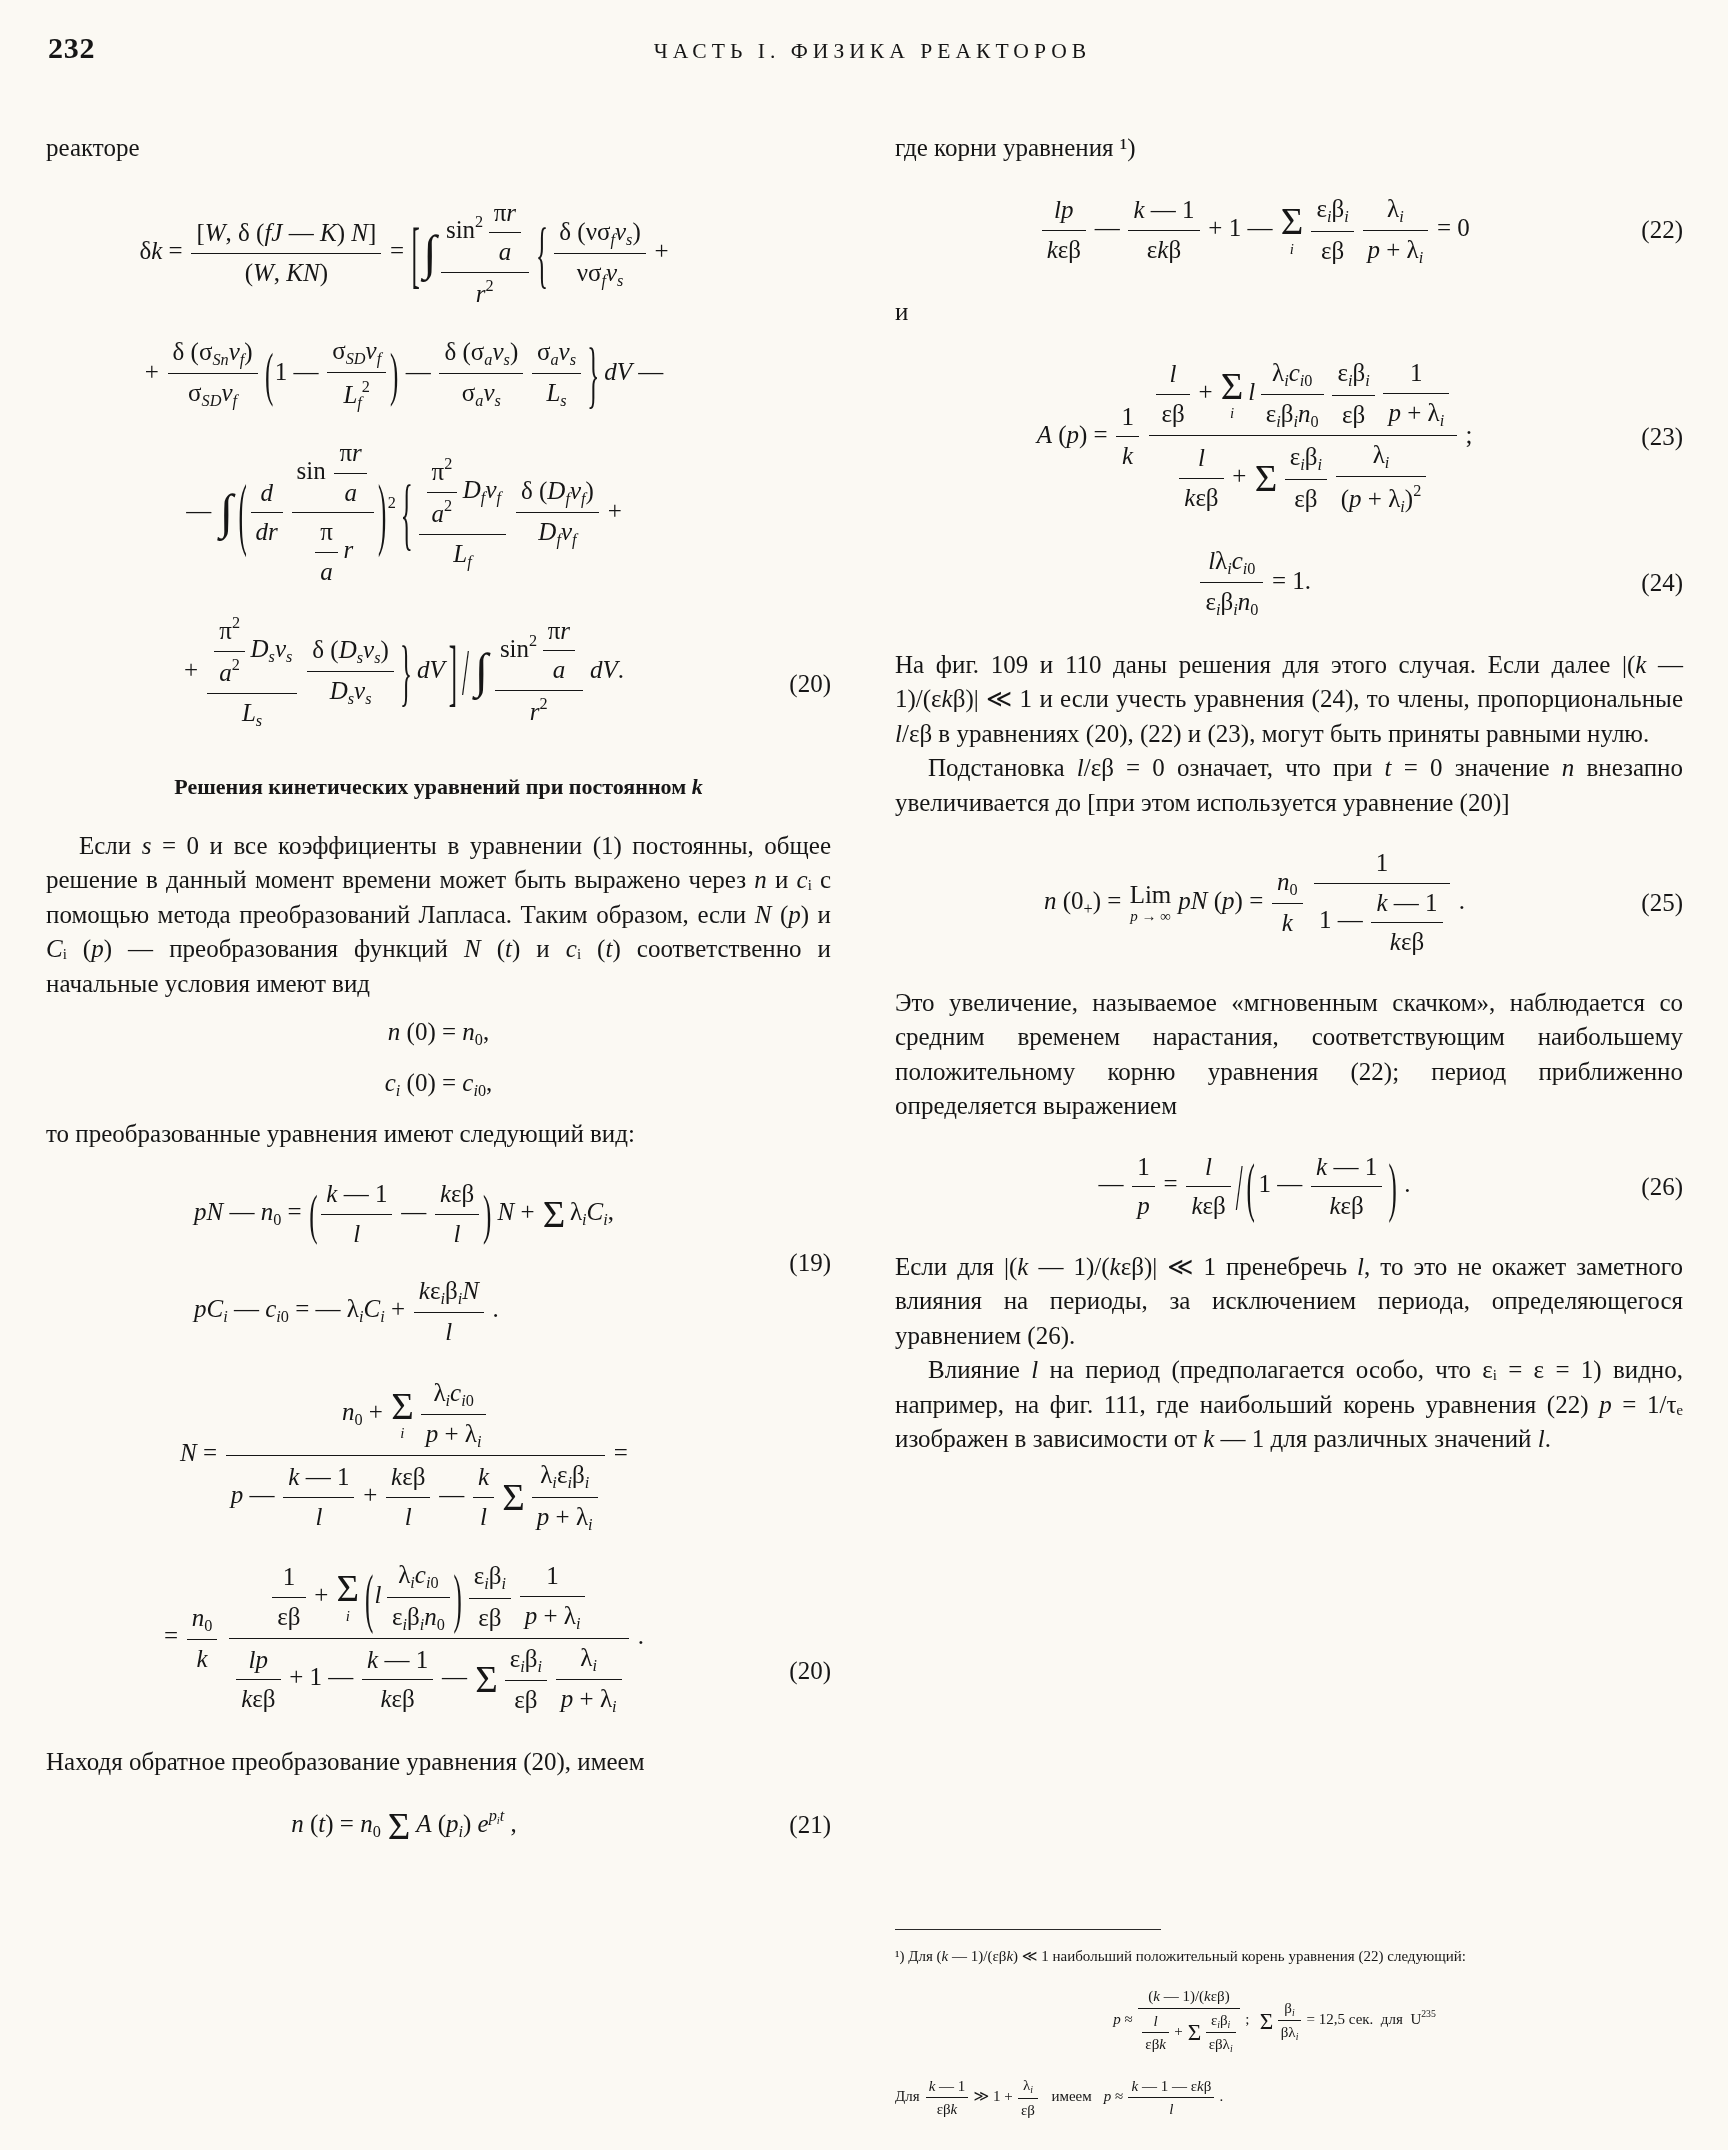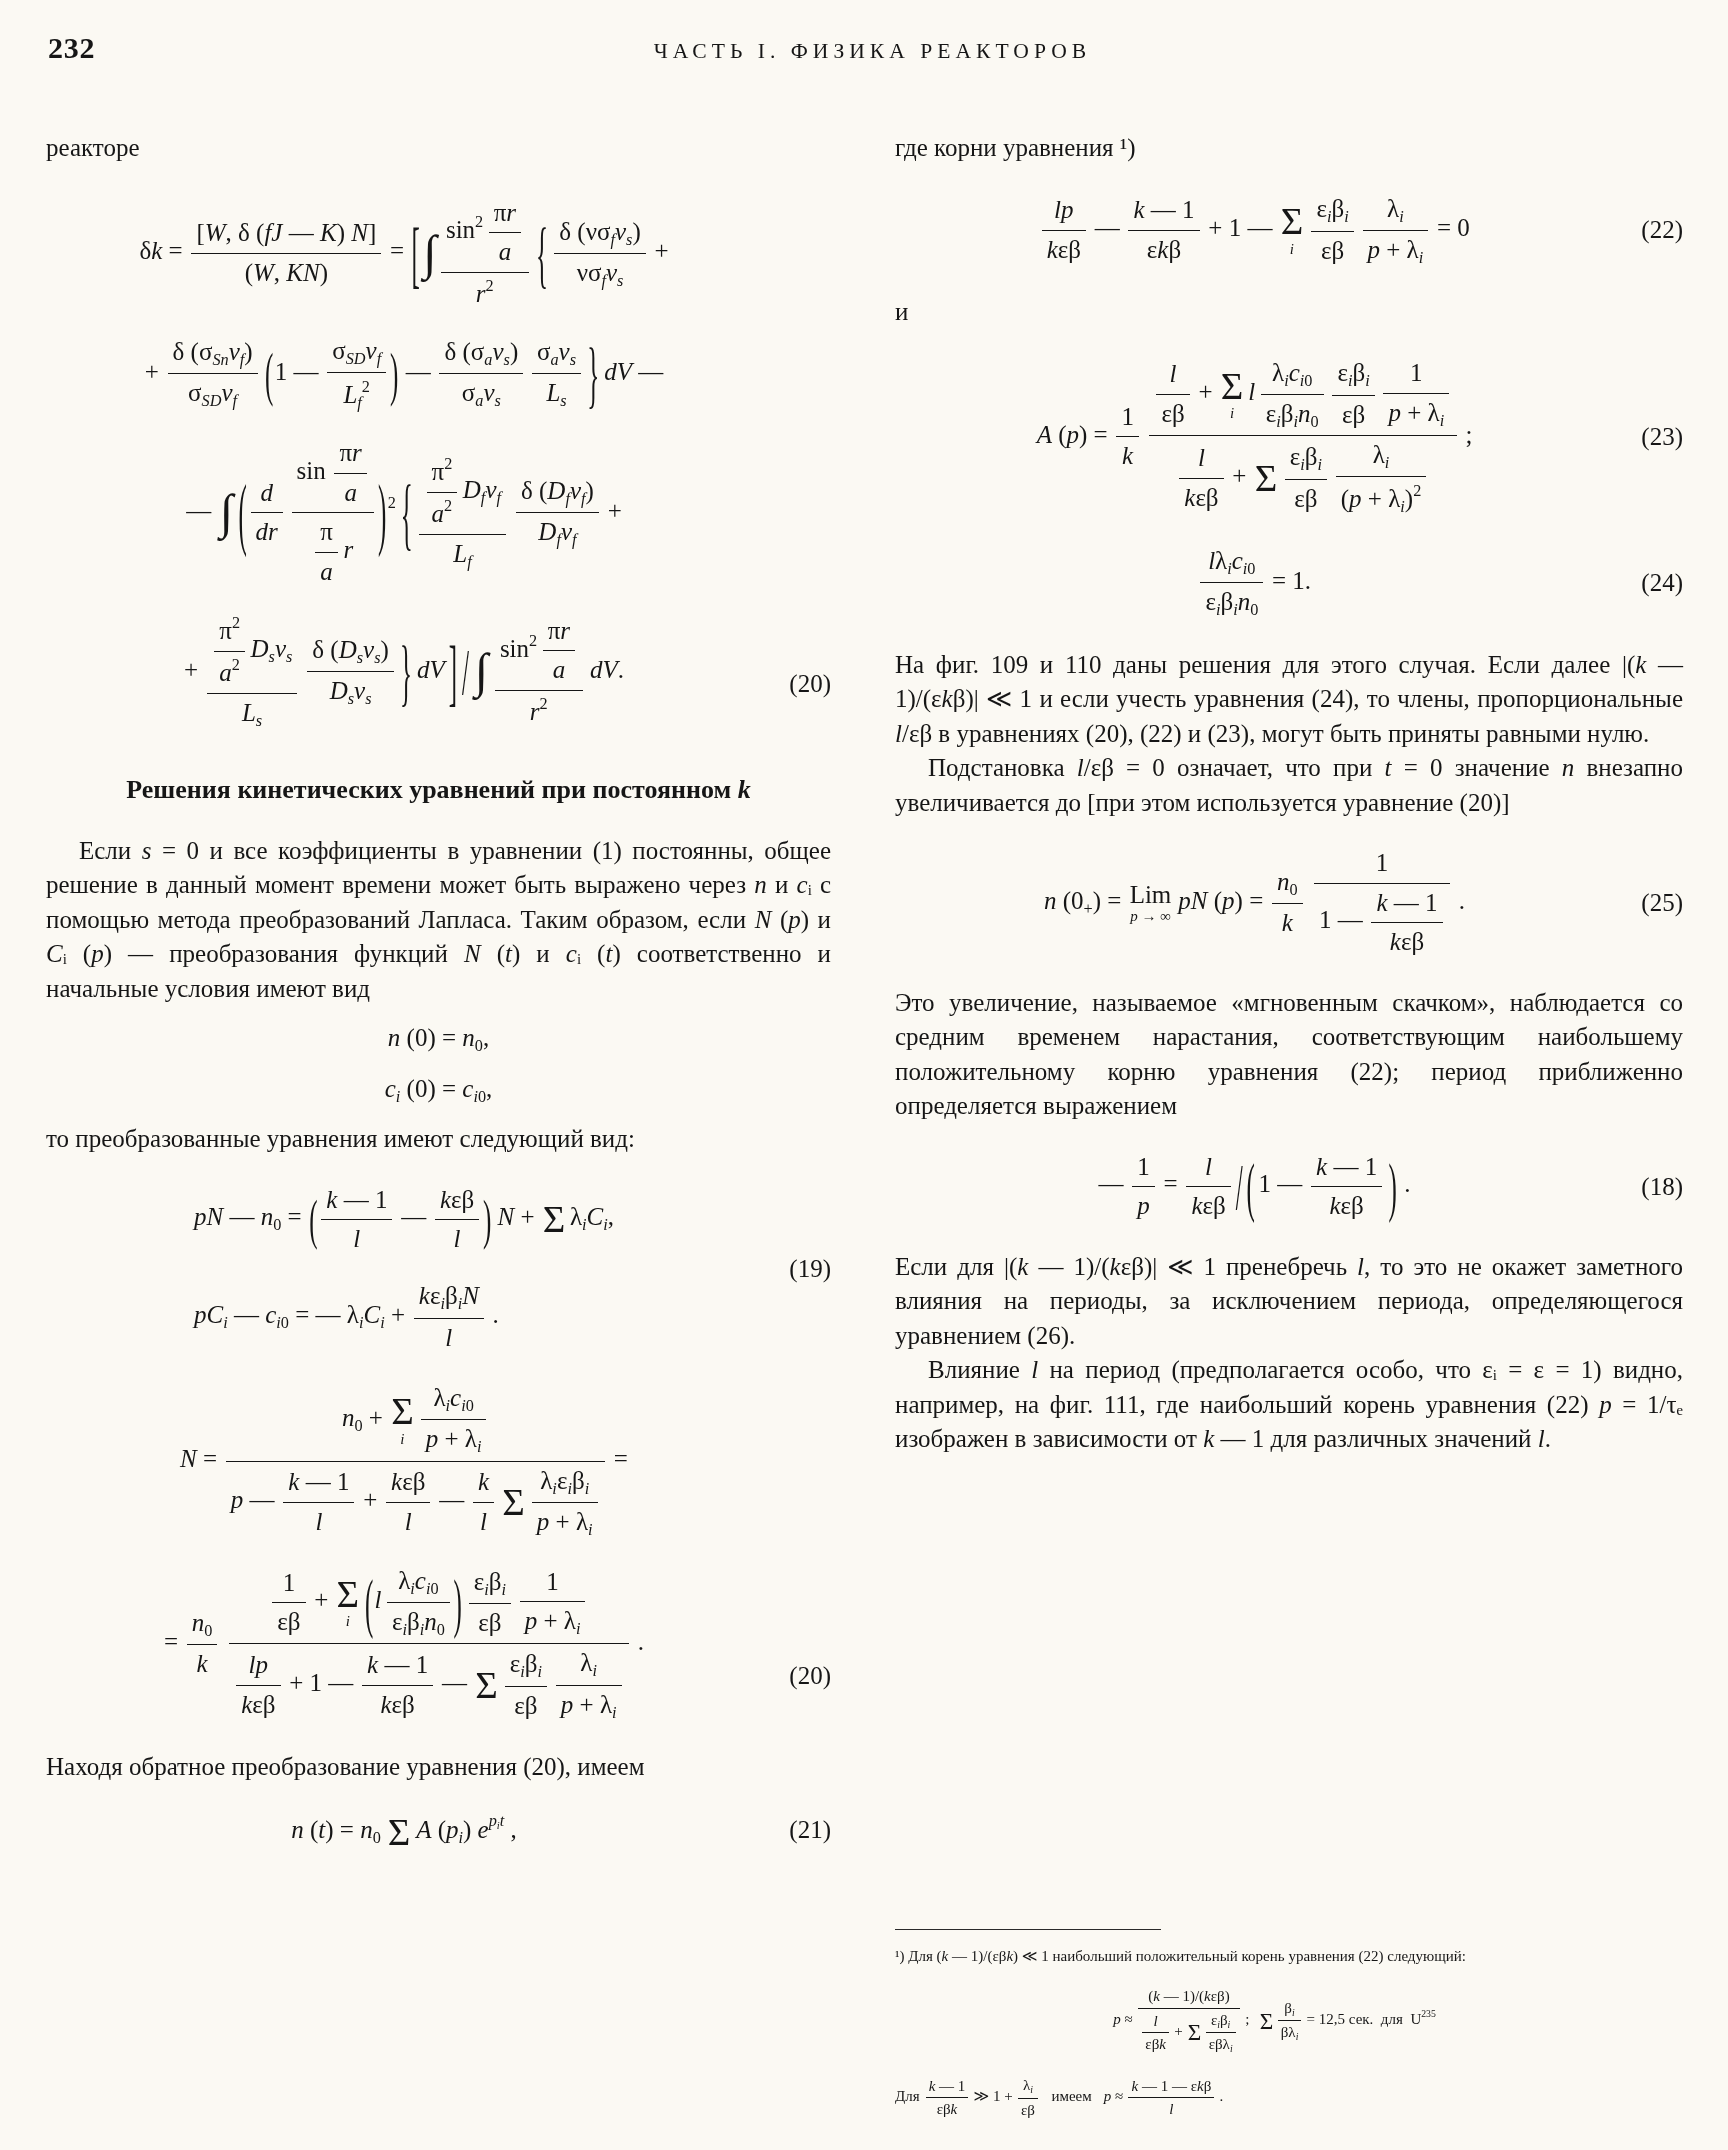--- a/index.html
+++ b/index.html
@@ -6,21 +6,21 @@
   body{margin:0;background:#cfccc5}
   .page{position:relative;width:1729px;height:2151px;margin:0 auto;background:#fbf9f3;color:#161616;
         font-family:"Liberation Serif","DejaVu Serif",serif;font-size:25px;line-height:1.38;overflow:hidden}
   .pagenum{position:absolute;left:48px;top:27px;font-size:30px;font-weight:bold;letter-spacing:0.7px}
   .runhead{position:absolute;left:16px;right:0;top:37px;text-align:center;font-size:21.6px;font-weight:normal;letter-spacing:5px}
   .col{position:absolute;top:131px}
   .col-left{left:46px;width:785px}
   .col-right{left:895px;width:788px;height:1989px}
   p{margin:0;text-align:justify}
   .indent{text-indent:33px}
-  .heading{margin:40px 21.6px 27px;text-align:center;font-size:26px;font-weight:bold;line-height:1.35}
+  .heading{margin:40px 21.6px 27px;text-align:center;font-size:22px;font-weight:bold;line-height:1.35}
   .cline{text-align:center;margin:14.4px 0}
   .eq{position:relative;display:flex;justify-content:center;align-items:center;margin:26px 0;padding-right:69px}
   .eq>.eqnum{position:absolute;right:0;top:50%;transform:translateY(-50%)}
   .eq.num-low>.eqnum{top:auto;bottom:1.2em;transform:none}
   .eq18{margin:30px 0 10px}
   .fnblock{position:absolute;left:0;bottom:0;width:100%}
   .fnrule{width:266px;border-top:1.4px solid #2a2a2a;margin:0 0 16px}
   .footnote{font-size:15px;line-height:1.35}
   .fneq{margin:20px 0;padding-right:29px}
   .fnlast{margin-top:8.6px}
@@ -155,21 +155,21 @@
               <span class="mlim"><span class="mt">Lim</span></span>
               <span class="munder"><span class="mr"><span class="mv">p</span><span class="mt"> → ∞</span></span></span>
             </span><span class="msp" style="width: 0.2em;"></span><span class="mv">pN</span><span class="mt"> (</span><span class="mv">p</span><span class="mt">) = </span><span class="mf"><span class="fn"><span class="mr"><span class="mv">n</span><span class="msub"><span class="mt">0</span></span></span></span><span class="fd"><span class="mr"><span class="mv">k</span></span></span></span><span class="msp" style="width: 0.25em;"></span><span class="mf"><span class="fn"><span class="mr"><span class="mt">1</span></span></span><span class="fd"><span class="mr"><span class="mt">1 — </span><span class="mf"><span class="fn"><span class="mr"><span class="mv">k</span><span class="mt"> — 1</span></span></span><span class="fd"><span class="mr"><span class="mv">k</span><span class="mt">εβ</span></span></span></span></span></span></span><span class="mt"> .</span></span></span>
       <span class="eqnum">(25)</span>
     </div>
 
     <p>Это увеличение, называемое «мгновенным скачком», наблюдается со средним временем нарастания, соответствующим наибольшему положительному корню уравнения (22); период приближенно определяется выражением</p>
 
     <div class="eq">
       <span class="m"><span class="mr"><span class="mt">— </span><span class="mf"><span class="fn"><span class="mr"><span class="mt">1</span></span></span><span class="fd"><span class="mr"><span class="mv">p</span></span></span></span><span class="mt"> = </span><span class="mf"><span class="fn"><span class="mr"><span class="mv">l</span></span></span><span class="fd"><span class="mr"><span class="mv">k</span><span class="mt">εβ</span></span></span></span><span class="msp" style="width: 0.05em;"></span><span class="mdel" style="--s: 2.6;">/</span><span class="msp" style="width: 0.05em;"></span><span class="mdel" style="--s: 2.6;">(</span><span class="msp" style="width: 0.1em;"></span><span class="mt">1 — </span><span class="mf"><span class="fn"><span class="mr"><span class="mv">k</span><span class="mt"> — 1</span></span></span><span class="fd"><span class="mr"><span class="mv">k</span><span class="mt">εβ</span></span></span></span><span class="msp" style="width: 0.1em;"></span><span class="mdel" style="--s: 2.6;">)</span><span class="mt"> .</span></span></span>
-      <span class="eqnum">(18)</span>
+      <span class="eqnum">(26)</span>
     </div>
 
     <p>Если для |(<i>k</i> — 1)/(<i>k</i>εβ)| ≪ 1 пренебречь <i>l</i>, то это не окажет заметного влияния на периоды, за исключением периода, определяющегося уравнением (26).</p>
     <p class="indent">Влияние <i>l</i> на период (предполагается особо, что εᵢ = ε = 1) видно, например, на фиг. 111, где наибольший корень уравнения (22) <i>p</i> = 1/τₑ изображен в зависимости от <i>k</i> — 1 для различных значений <i>l</i>.</p>
 
     <div class="fnblock">
       <div class="fnrule"></div>
       <div class="footnote">
         <p>¹) Для (<i>k</i> — 1)/(εβ<i>k</i>) ≪ 1 наибольший положительный корень уравнения (22) следующий:</p>
         <div class="eq fneq">

